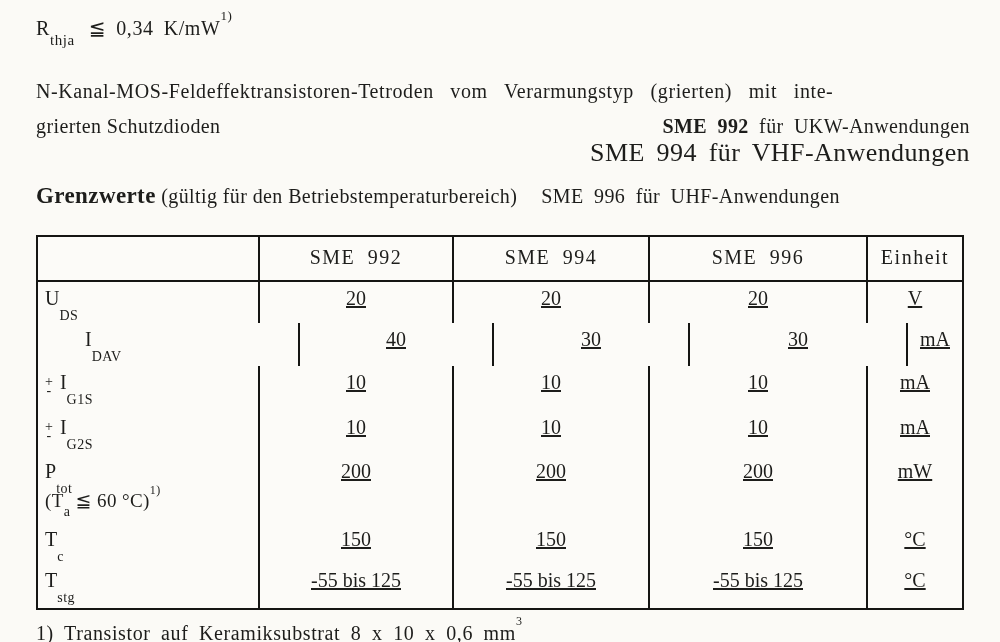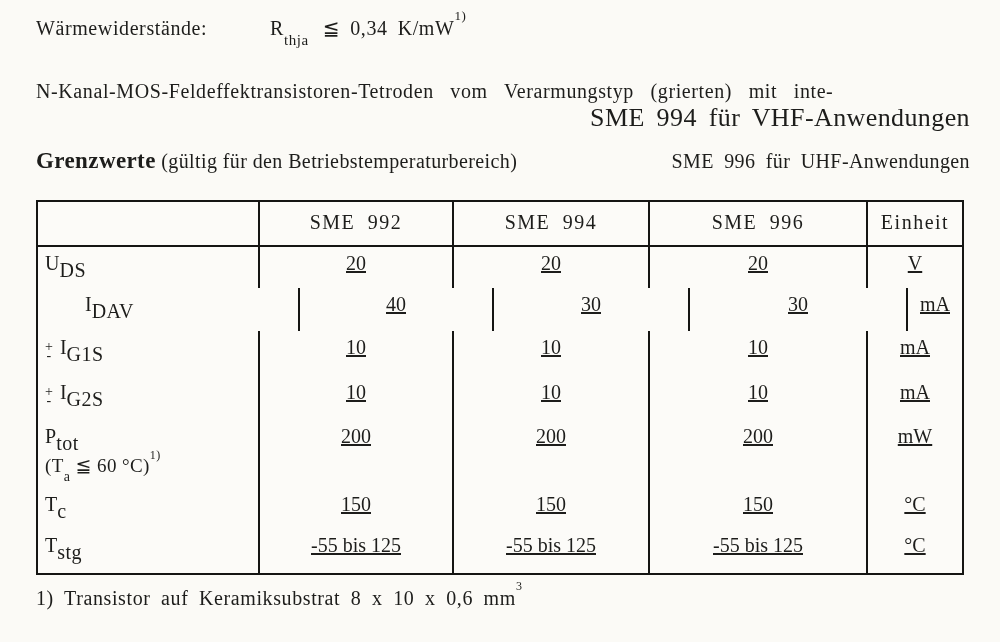--- a/index.html
+++ b/index.html
@@ -23,34 +23,34 @@
 
   
   .intro { margin-top: 40px; font-size: 20px; letter-spacing: 0.4px; }
   .intro-line1 { word-spacing: 11px; letter-spacing: 0.6px; white-space: nowrap; }
   .intro-line2-row { display: flex; justify-content: space-between; align-items: baseline; margin-top: 12px; }
   .sme-line { display: flex; justify-content: flex-end; font-size: 26px; }
   .sme { white-space: nowrap; word-spacing: 5px; }
   .sme .model-bold { font-weight: 700; }
 
   
-  .grenz-row { display: flex; justify-content: space-between; align-items: baseline; margin-top: 15px; font-size: 20px; }
+  .grenz-row { display: flex; align-items: baseline; margin-top: 15px; font-size: 20px; gap: 24px; }
   .grenz-title { font-weight: 700; font-size: 23px; letter-spacing: 0.4px; }
   .grenz-sub { font-size: 20px; }
 
   
   .tbl { margin-top: 26px; width: 928px; border: 2px solid #151513; background: #fcfbf8; }
   .trow { display: grid; grid-template-columns: 222px 194px 196px 218px 1fr; }
   .cell { border-right: 2px solid #151513; padding-top: 5px; font-size: 20px; }
   .cell:last-child { border-right: none; }
   .thead { border-bottom: 2px solid #151513; height: 45px; }
   .thead .cell { text-align: center; padding-top: 9px; letter-spacing: 1.5px; word-spacing: 6px; }
   .c { text-align: center; text-decoration: underline; }
   .lbl { text-align: left; padding-left: 7px; white-space: nowrap; }
-  .lbl sub { font-size: 20px; position: relative; top: 2px; line-height: 0; letter-spacing: 0.5px; }
+  .lbl sub { font-size: 14px; position: relative; top: 10px; line-height: 0; letter-spacing: 0.5px; }
   .lbl sup { font-size: 13px; position: relative; top: -7px; line-height: 0; }
   .pm { display: inline-flex; flex-direction: column; align-items: center; font-size: 14px; line-height: 9px; margin-right: 7px; position: relative; top: -3px; }
   .r-uds  { height: 41px; }
   .r-idav { height: 43px; padding-left: 40px; }
   .r-ig1s { height: 45px; }
   .r-ig2s { height: 44px; }
   .r-ptot { height: 68px; }
   .r-tc   { height: 41px; }
   .r-tstg { height: 44px; }
   .note-line { font-size: 19px; margin-top: 6px; letter-spacing: 0.4px; }
@@ -60,28 +60,31 @@
   
   .footnote { margin-top: 11px; font-size: 20px; letter-spacing: 0.6px; word-spacing: 5px; }
   .footnote sup { font-size: 12px; position: relative; top: -7px; }
 </style>
 </head>
 <body>
 
 <div class="page">
 
   <div class="thermal-line">
-    <span class="thermal-label">Wärmewiderstände:</span>
     <span class="formula">
       <span>R</span><sub>thja</sub><span class="rel">≦</span><span class="val">0,34</span><span>K/mW</span><sup>1)</sup>
     </span>
   </div>
 
   <div class="intro">
     <div class="intro-line1">N-Kanal-MOS-Feldeffektransistoren-Tetroden vom Verarmungstyp (grierten) mit inte-</div>
+    <div class="intro-line2-row">
+      <span>grierten Schutzdioden</span>
+      <span class="sme"><span class="model-bold">SME 992</span> <span>für UKW-Anwendungen</span></span>
+    </div>
     <div class="sme-line">
       <span class="sme"><span>SME 994</span> <span>für VHF-Anwendungen</span></span>
     </div>
     <div class="grenz-row">
       <span><span class="grenz-title">Grenzwerte</span> <span class="grenz-sub">(gültig für den Betriebstemperaturbereich)</span></span>
       <span class="sme"><span>SME 996</span> <span>für UHF-Anwendungen</span></span>
     </div>
   </div>
 
   <div class="tbl">

